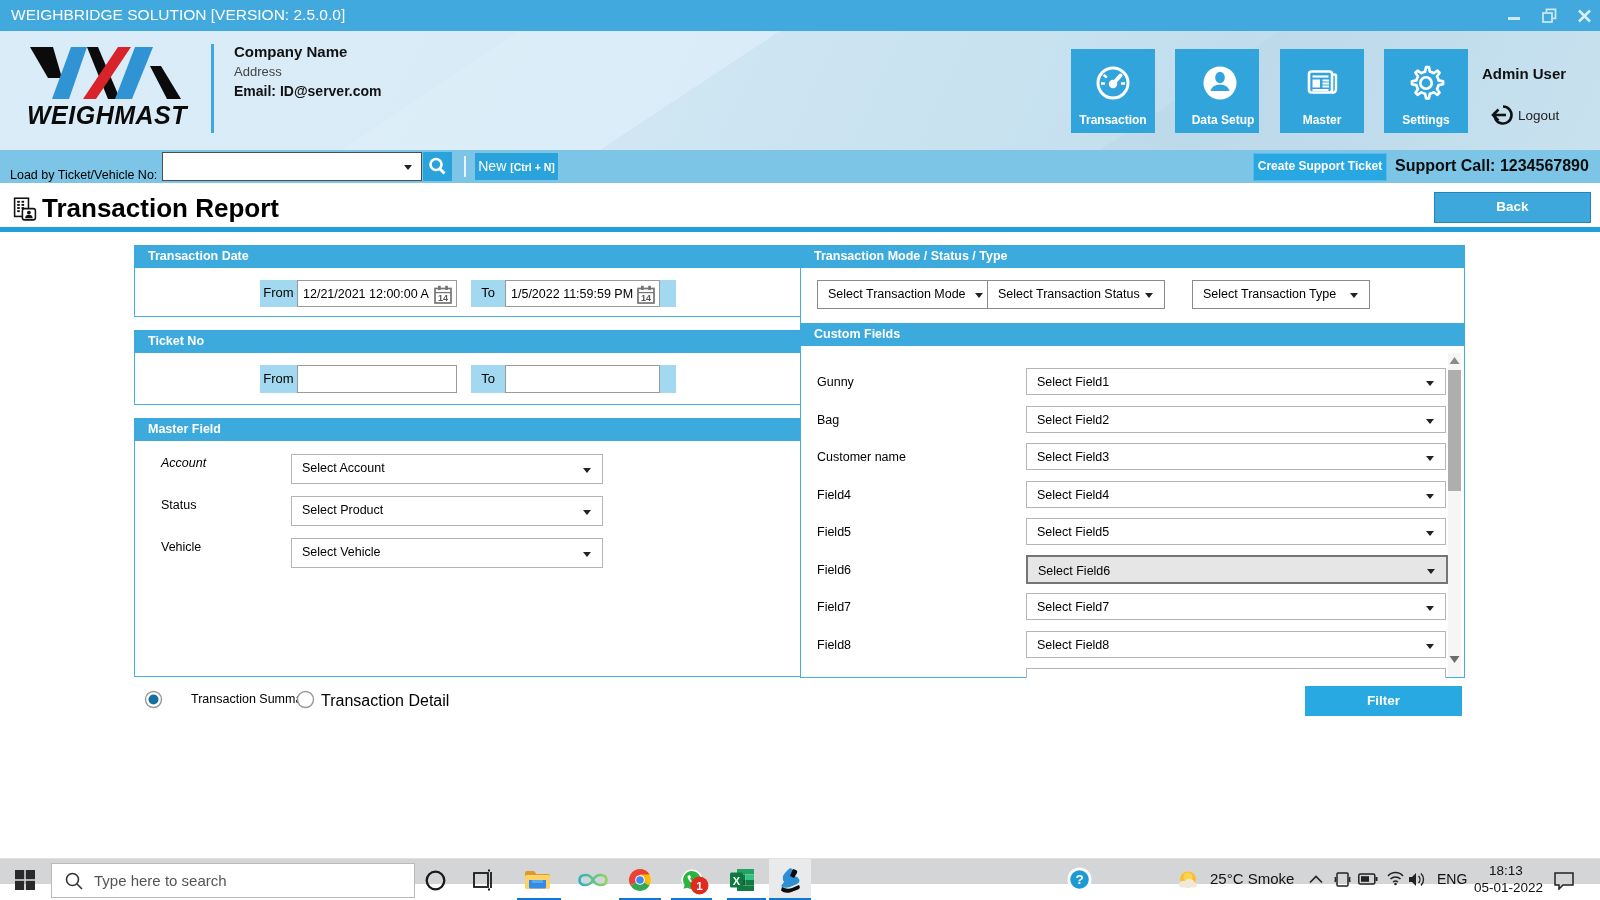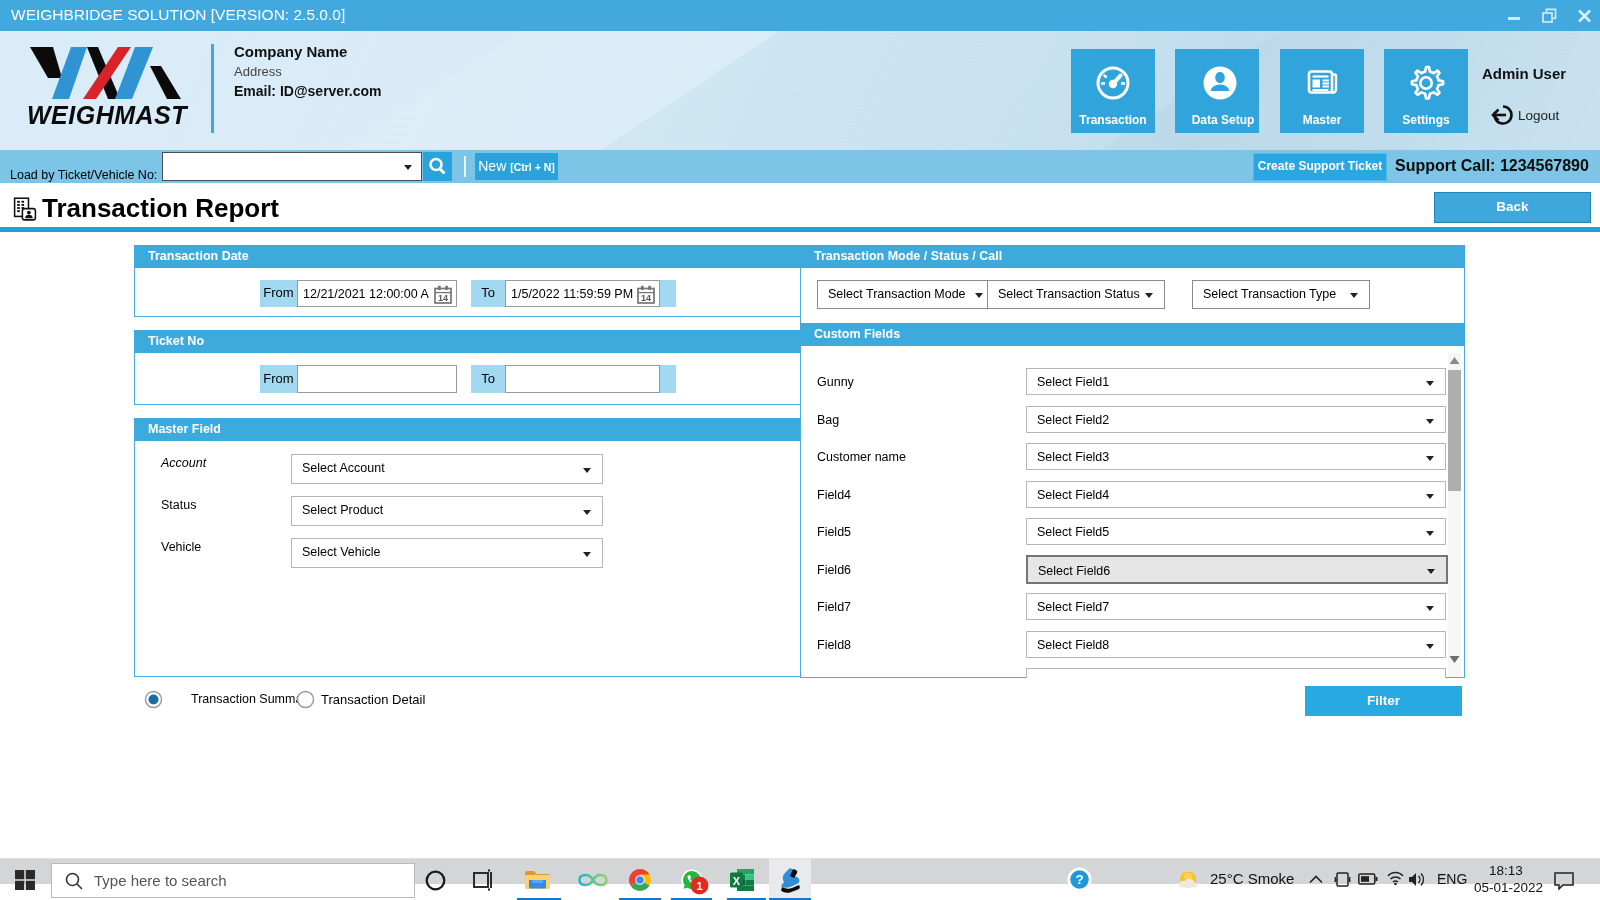--- a/index.html
+++ b/index.html
@@ -208,21 +208,21 @@
     <div class="phead">Master Field</div>
     <div class="flabel" style="left:26px;top:37px;font-style:italic;">Account</div>
     <div class="dd" style="left:156px;top:35px;width:312px;height:30px;">Select Account<div class="arr" style="top:13px"></div></div>
     <div class="flabel" style="left:26px;top:79px;">Status</div>
     <div class="dd" style="left:156px;top:77px;width:312px;height:30px;">Select Product<div class="arr" style="top:13px"></div></div>
     <div class="flabel" style="left:26px;top:121px;">Vehicle</div>
     <div class="dd" style="left:156px;top:119px;width:312px;height:30px;">Select Vehicle<div class="arr" style="top:13px"></div></div>
   </div>
 
   <div class="panel" style="left:800px;top:245px;width:665px;height:79px;border-bottom:none;">
-    <div class="phead">Transaction Mode / Status / Call</div>
+    <div class="phead">Transaction Mode / Status / Type</div>
     <div class="dd" style="left:16px;top:34px;width:178px;height:29px;border-color:#8a8a8a;">Select Transaction Mode<div class="arr"></div></div>
     <div class="dd" style="left:186px;top:34px;width:178px;height:29px;border-color:#8a8a8a;">Select Transaction Status<div class="arr"></div></div>
     <div class="dd" style="left:391px;top:34px;width:178px;height:29px;border-color:#8a8a8a;">Select Transaction Type<div class="arr"></div></div>
   </div>
 
   <div class="panel" style="left:800px;top:323px;width:665px;height:355px;">
     <div class="phead">Custom Fields</div>
     <div class="flabel" style="left:16px;top:51px;">Gunny</div>
     <div class="dd" style="left:225px;top:44px;width:420px;height:27px;">Select Field1<div class="arr"></div></div>
     <div class="flabel" style="left:16px;top:89px;">Bag</div>
@@ -252,21 +252,21 @@
   </div>
 
   <svg style="position:absolute;left:144px;top:690px;" width="19" height="19">
       <circle cx="9.5" cy="9.5" r="8" fill="#fff" stroke="#9a9a9a" stroke-width="1.4"></circle>
       <circle cx="9.5" cy="9.5" r="5" fill="#166f9f"></circle>
     </svg>
   <div style="position:absolute;left:169px;top:692px;font-size:12.5px;margin-left:22px;">Transaction Summary</div>
   <svg style="position:absolute;left:296px;top:690px;" width="19" height="19">
       <circle cx="9.5" cy="9.5" r="8" fill="#fff" stroke="#999" stroke-width="1.4"></circle>
     </svg>
-  <div style="position:absolute;left:321px;top:692px;font-size:13px;">Transaction Detail</div>
+  <div style="position:absolute;left:321px;top:692px;font-size:16px;">Transaction Detail</div>
 
   <div style="position:absolute;left:1305px;top:686px;width:157px;height:30px;background:#29a9e2;color:#fff;font-size:13.5px;font-weight:bold;text-align:center;line-height:29px;">Filter</div>
 
   <div id="taskbar">
 
     <div style="position:absolute;left:769px;top:0;width:42px;height:42px;background:#e9eaeb;"></div>
     <svg style="position:absolute;left:15px;top:11px;" width="20" height="20" viewBox="0 0 20 20">
         <g fill="#2a2a2a">
           <rect x="0" y="0" width="9.2" height="9.2"></rect>
           <rect x="10.8" y="0" width="9.2" height="9.2"></rect>

